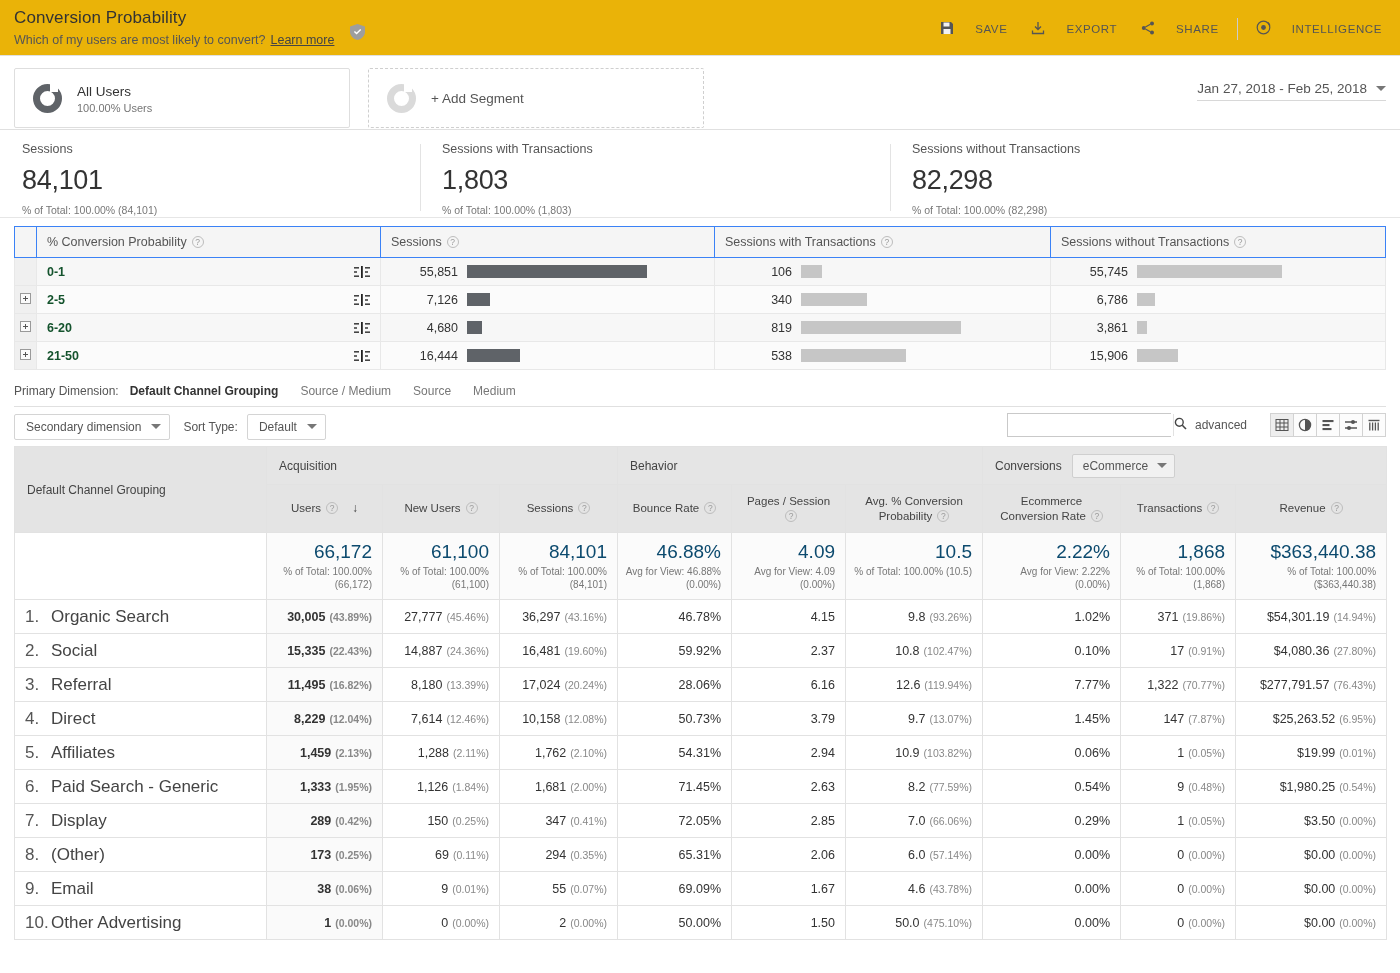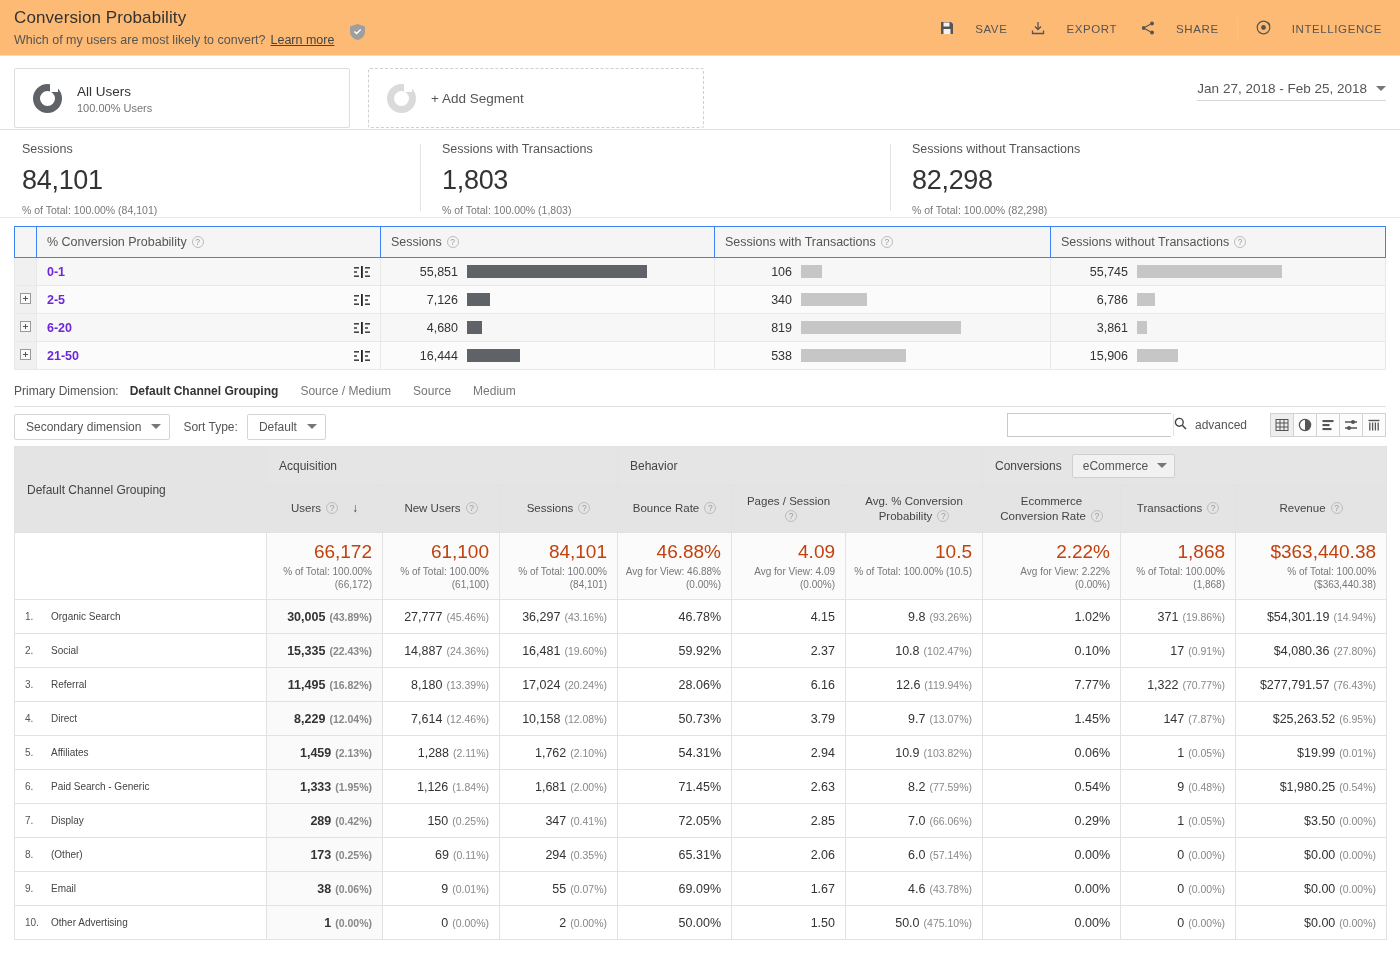--- a/index.html
+++ b/index.html
@@ -9,21 +9,21 @@
     background: #fff;
     font-family: "Liberation Sans", sans-serif;
     color: #444;
     overflow: hidden;
   }
 
   
   .page-header {
     position: relative;
     height: 56px;
-    background: #fdba74;
+    background: #eab308;
     border-bottom: 1px solid #e0e0e0;
     padding: 8px 16px 0 14px;
   }
   .page-title {
     font-size: 17px; color: #333; font-weight: normal;
     line-height: 20px; letter-spacing: .1px;
   }
   .page-sub {
     font-size: 12.5px; color: #555; margin-top: 3px;
     display: flex; align-items: flex-end; gap: 5px;
@@ -108,21 +108,21 @@
   .plus-box {
     display: inline-block; width: 11px; height: 11px; border: 1px solid #9a9a9a;
     position: relative; cursor: pointer; background: #fafafa;
   }
   .plus-box::before, .plus-box::after {
     content: ""; position: absolute; background: #555;
   }
   .plus-box::before { left: 2px; right: 2px; top: 4px; height: 1px; }
   .plus-box::after  { top: 2px; bottom: 2px; left: 4px; width: 1px; }
   .label-cell { position: relative; }
-  .label-cell .name { font-weight: bold; font-size: 12.5px; color: #6d28d9; }
+  .label-cell .name { font-weight: bold; font-size: 12.5px; color: #14532d; }
   .seg-icon {
     position: absolute; right: 10px; top: 50%; transform: translateY(-50%);
     width: 16px; height: 12px; cursor: pointer;
   }
   .bar-cell { padding: 0; }
   .bar-row { display: flex; align-items: center; height: 100%; }
   .bar-num { width: 76px; text-align: right; font-size: 12.5px; color: #333; padding-right: 9px; }
   .bar-fill { height: 13px; }
   .bar-dark { background: #5f6368; }
   .bar-light { background: #c6c6c6; }
@@ -190,24 +190,24 @@
     height: 48px; vertical-align: middle; text-align: center; padding: 0 8px;
     line-height: 15px;
   }
   .conv-select {
     display: inline-flex; align-items: center; gap: 9px; border: 1px solid #cfcfcf;
     background: #f1f1f1; height: 24px; padding: 0 7px 0 10px; font-size: 12px;
     color: #555; border-radius: 2px; margin-left: 10px; cursor: pointer;
   }
   .sort-arrow { font-size: 12px; color: #444; margin-left: 14px; }
   td.total { background: #fbfbfb; text-align: right; padding: 8px 10px 8px 6px; vertical-align: top; }
-  .total-big { font-size: 19px; color: #c2410c; font-weight: 300; line-height: 21px; }
+  .total-big { font-size: 19px; color: #0c4a6e; font-weight: 300; line-height: 21px; }
   .total-sub { font-size: 10px; color: #777; line-height: 13px; margin-top: 3px; }
   td.dimcell {
-    font-size: 10px; color: #444; padding: 0 10px; height: 34px;
+    font-size: 17px; color: #444; padding: 0 10px; height: 34px;
   }
   td.dimcell .idx { display: inline-block; width: 26px; color: #555; }
   td.num {
     text-align: right; font-size: 12.5px; color: #333; padding: 0 10px; height: 34px;
     white-space: nowrap;
   }
   td.num.first { background: #fafafa; font-weight: bold; }
   .pctsm { font-size: 10.5px; color: #888; margin-left: 4px; }
   tr.datarow:nth-child(odd) td { background: #fff; }
   tr.datarow td { background: #fff; }

